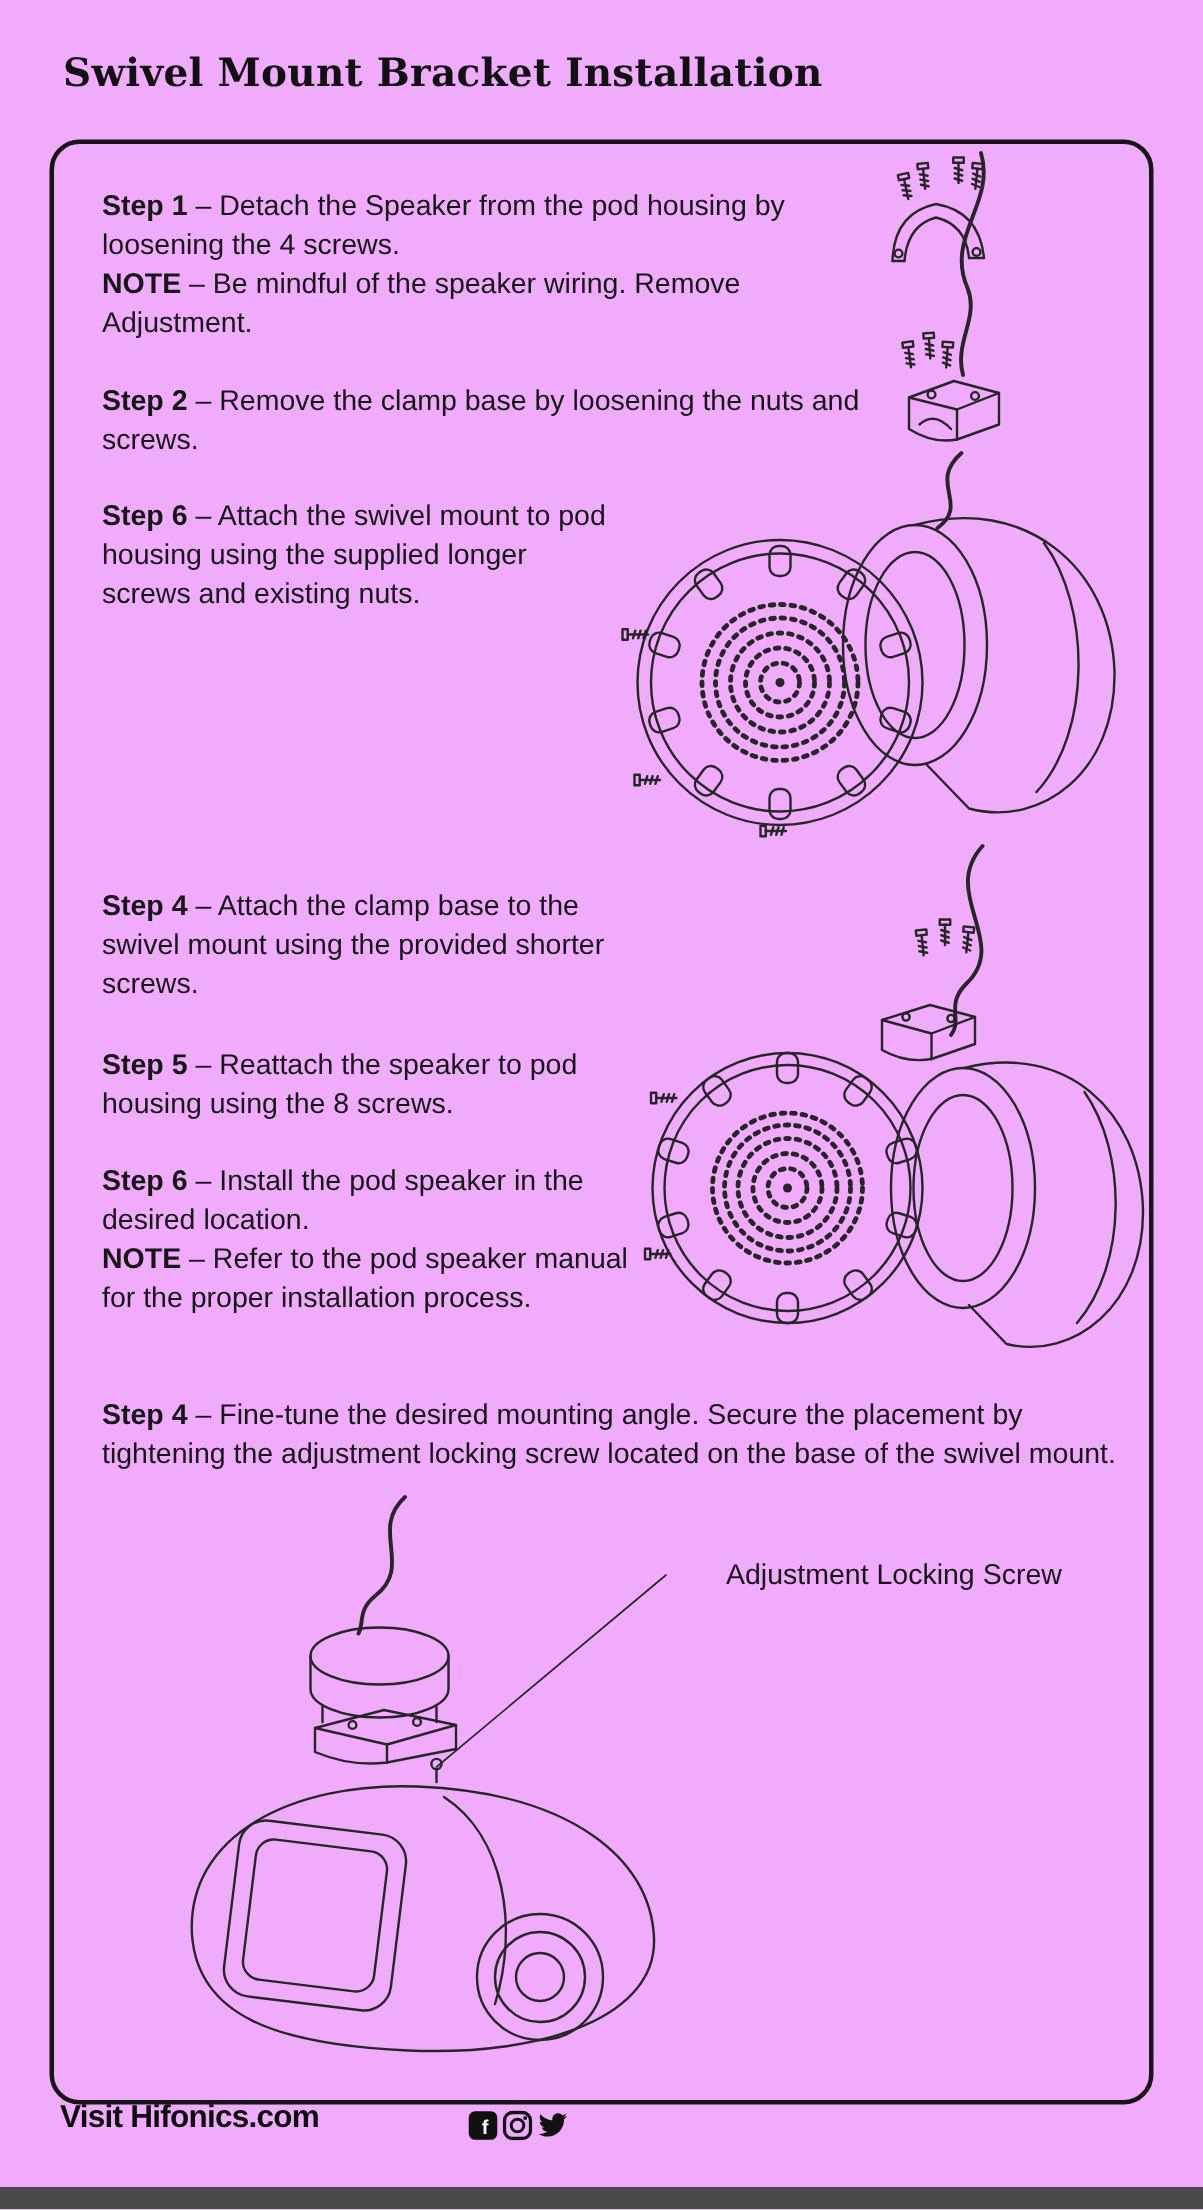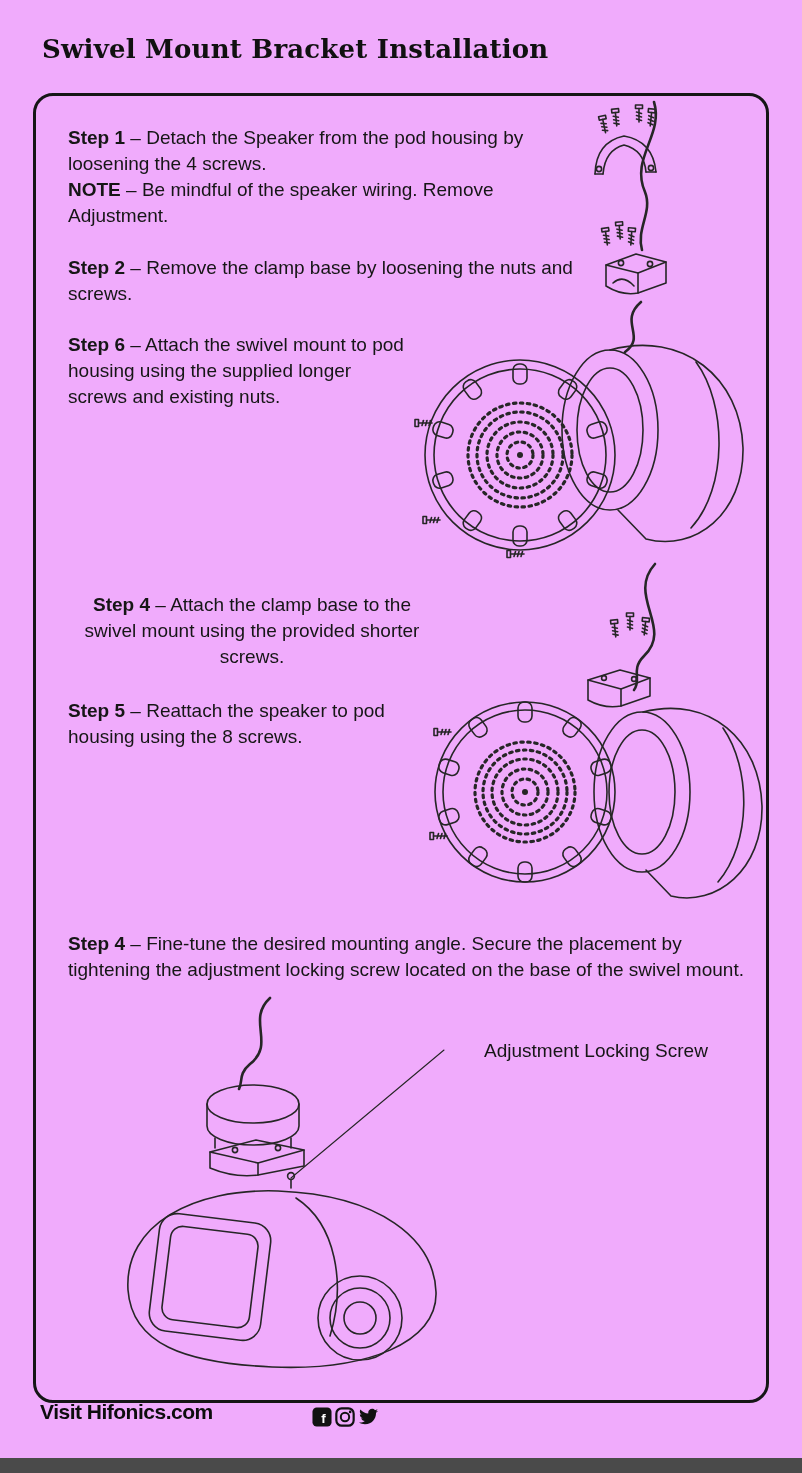--- a/index.html
+++ b/index.html
@@ -56,28 +56,32 @@
   </div>
 
   <div class="step" style="left:68px; top:255px; width:512px;">
     <span class="seg"><b>Step 2</b><span> – Remove the clamp base by loosening the nuts and screws.</span></span>
   </div>
 
   <div class="step" style="left:68px; top:332px; width:342px;">
     <span class="seg"><b>Step 6</b><span> – Attach the swivel mount to pod housing using the supplied longer screws and existing nuts.</span></span>
   </div>
 
-  <div class="step" style="left:68px; top:592px; width:368px;text-align:center;">
+  <div class="step" style="left:68px; top:592px; width:368px;">
     <span class="seg"><b>Step 4</b><span> – Attach the clamp base to the swivel mount using the provided shorter screws.</span></span>
   </div>
 
   <div class="step" style="left:68px; top:698px; width:342px;">
     <span class="seg"><b>Step 5</b><span> – Reattach the speaker to pod housing using the 8 screws.</span></span>
   </div>
 
+  <div class="step" style="left:68px; top:775px; width:352px;">
+    <span class="seg"><b>Step 6</b><span> – Install the pod speaker in the desired location.</span></span>
+    <span class="seg"><b>NOTE</b><span> – Refer to the pod speaker manual for the proper installation process.</span></span>
+  </div>
 
   <div class="step" style="left:68px; top:931px; width:676px;">
     <span class="seg"><b>Step 4</b><span> – Fine-tune the desired mounting angle. Secure the placement by tightening the adjustment locking screw located on the base of the swivel mount.</span></span>
   </div>
 
   <svg class="art" style="left:558px; top:100px;" width="205" height="200" viewBox="0 0 205 200">
     <defs>
       <g id="scA">
         <rect x="-3.5" y="0" width="7" height="3.5"></rect>
         <line x1="0" y1="3.5" x2="0" y2="17"></line>

